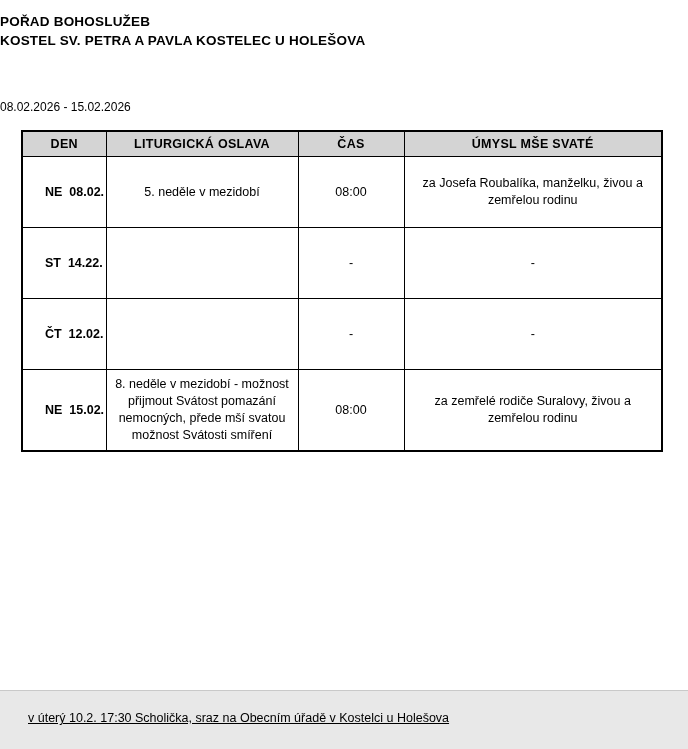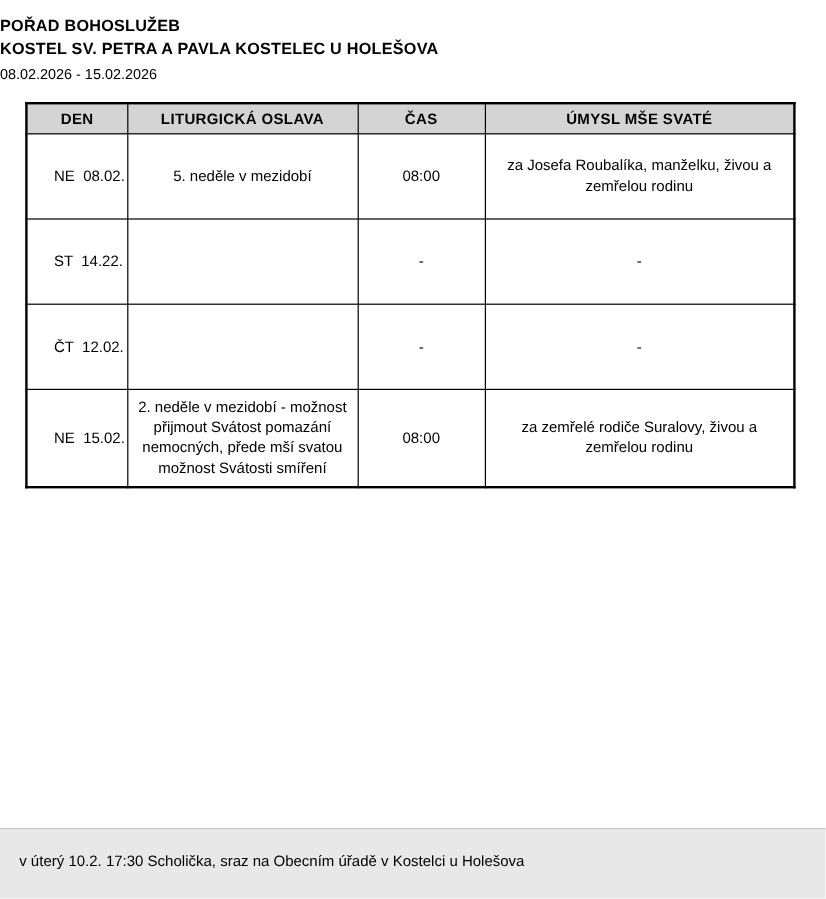--- a/index.html
+++ b/index.html
@@ -34,20 +34,21 @@
     font-size: 13.5px;
     font-weight: bold;
     letter-spacing: 0.2px;
     line-height: 19px;
   }
   .header .line3 {
     font-size: 12px;
     font-weight: normal;
     line-height: 20px;
     padding-top: 2px;
+    margin-top: 45px;
   }
   .table-wrap {
     margin: 13px 23px 0 21px;
   }
   table.schedule {
     border-collapse: collapse;
     width: 642px;
     table-layout: fixed;
     border: 2px solid #000;
   }
@@ -63,21 +64,21 @@
   }
   table.schedule td {
     border: 1px solid #000;
     font-size: 12.5px;
     padding: 4px 6px;
     vertical-align: middle;
     text-align: center;
     line-height: 17px;
   }
   table.schedule td.day {
-    font-weight: normal;
+    font-weight: bold;
     text-align: right;
     padding-left: 22px;
     white-space: pre;
   }
   col.c-day    { width: 84px; }
   col.c-feast  { width: 192px; }
   col.c-time   { width: 106px; }
   col.c-intent { width: 258px; }
   tr.r-tall td { height: 62px; }
   tr.r-last td { height: 72px; }
@@ -88,23 +89,24 @@
   .footer {
     position: absolute;
     left: 0;
     right: 0;
     bottom: 0;
     height: 58px;
     background: #e8e8e8;
     border-top: 1px solid #c9c9c9;
   }
   .footer-text {
-    padding: 19px 0 0 16px;
+    padding: 19px 0 0 28px;
     font-size: 12.5px;
     line-height: 16px;
+    text-decoration: underline;
   }
 </style>
 </head>
 <body>
 
 <div class="page">
 
   <div class="header">
     <div class="line1">POŘAD BOHOSLUŽEB</div>
     <div class="line2">KOSTEL SV. PETRA A PAVLA KOSTELEC U HOLEŠOVA</div>
@@ -141,21 +143,21 @@
           <td>-</td>
         </tr>
         <tr class="r-tall">
           <td class="day">ČT  12.02.</td>
           <td></td>
           <td>-</td>
           <td>-</td>
         </tr>
         <tr class="r-last">
           <td class="day">NE  15.02.</td>
-          <td class="feast-small">2. neděle v mezidobí - možnost přijmout Svátost pomazání nemocných, přede mší svatou možnost Svátosti smíření</td>
+          <td class="feast-small">8. neděle v mezidobí - možnost přijmout Svátost pomazání nemocných, přede mší svatou možnost Svátosti smíření</td>
           <td>08:00</td>
           <td>za zemřelé rodiče Suralovy, živou a zemřelou rodinu</td>
         </tr>
       </tbody>
     </table>
   </div>
 
   <div class="footer">
     <div class="footer-text">v úterý 10.2. 17:30 Scholička, sraz na Obecním úřadě v Kostelci u Holešova</div>
   </div>

